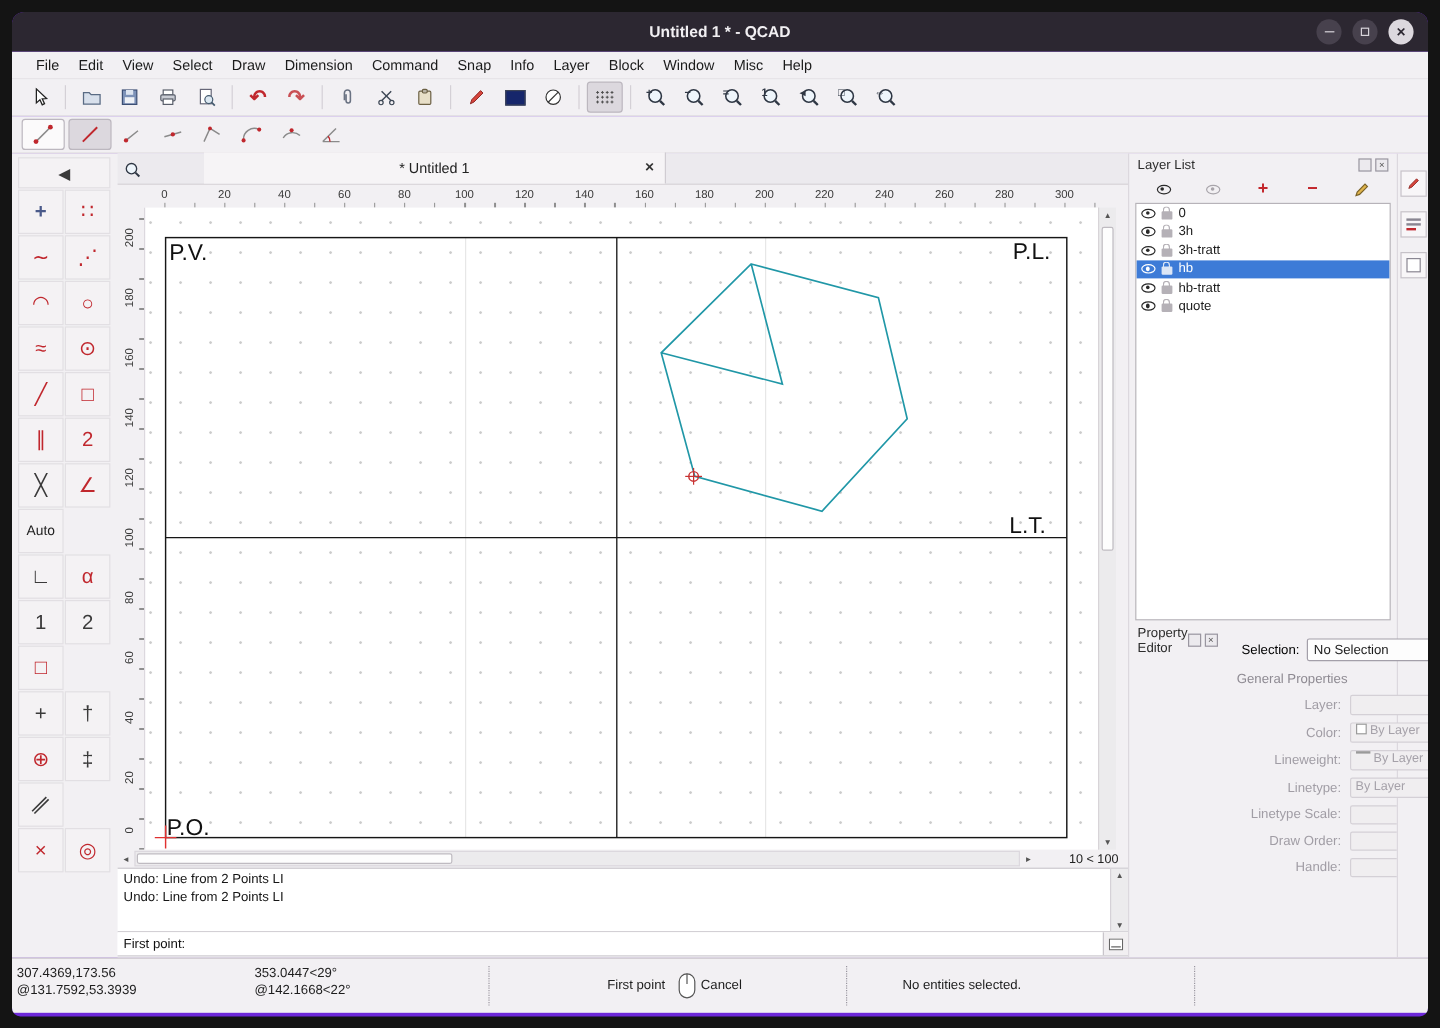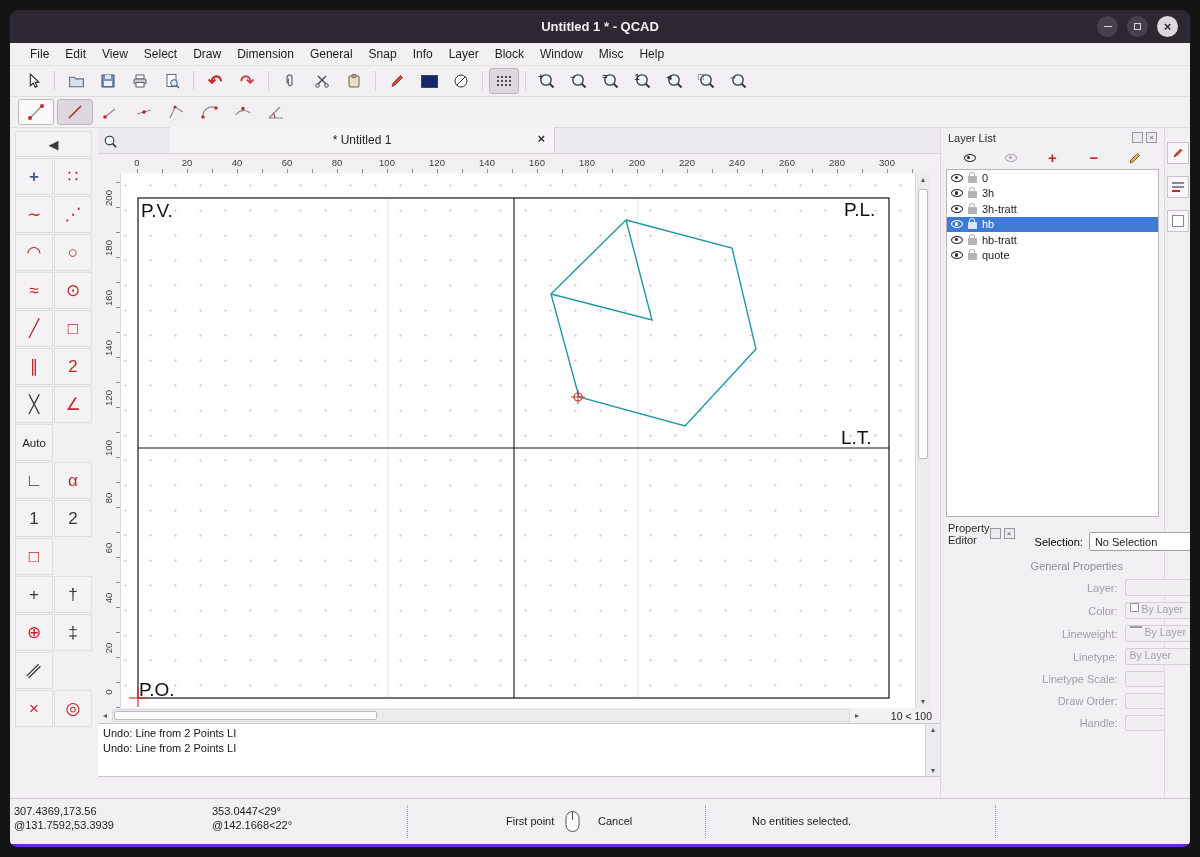--- a/index.html
+++ b/index.html
@@ -133,21 +133,21 @@
     </div>
   </div>
 
   <div class="menubar">
     <span class="mi">File</span>
     <span class="mi">Edit</span>
     <span class="mi">View</span>
     <span class="mi">Select</span>
     <span class="mi">Draw</span>
     <span class="mi">Dimension</span>
-    <span class="mi">General</span>
+    <span class="mi">Command</span>
     <span class="mi">Snap</span>
     <span class="mi">Info</span>
     <span class="mi">Layer</span>
     <span class="mi">Block</span>
     <span class="mi">Window</span>
     <span class="mi">Misc</span>
     <span class="mi">Help</span>
   </div>
 
   <div class="toolbar1">
@@ -520,20 +520,29 @@
         <div class="hlines">
           <div>Undo: Line from 2 Points LI</div>
           <div>Undo: Line from 2 Points LI</div>
         </div>
         <div class="hscol">
           <button class="sarrow" style="top:1px">▴</button>
           <button class="sarrow" style="bottom:1px">▾</button>
         </div>
       </div>
 
+      <div class="promptrow">
+        <input class="promptinput" value="First point:" style="">
+        <button class="promptbtn">
+          <svg width="12" height="10">
+              <rect x="0.5" y="0.5" width="11" height="9" fill="#fff" stroke="#666"></rect>
+              <line x1="2" y1="7" x2="10" y2="7" stroke="#666"></line>
+            </svg>
+        </button>
+      </div>
 
     </div>
 
     <div class="rightpanel">
 
       <div class="layerspanel">
         <div class="panelheader">
           <span>Layer List</span>
           <div class="phbtns">
             <button class="phb"></button>
@@ -680,19 +689,19 @@
     <div class="sbblock" style="left:202px">
       <div>353.0447&lt;29°</div>
       <div>@142.1668&lt;22°</div>
     </div>
     <i class="sbsep" style="left:397px"></i>
     <span class="sbone" style="left:496px">First point</span>
     <svg class="sbmouse" style="left:555px" width="16" height="23">
         <rect x="1" y="1.5" width="13" height="20" rx="6.5" fill="#fff" stroke="#555"></rect>
         <line x1="7.5" y1="1.5" x2="7.5" y2="10" stroke="#555"></line>
       </svg>
-    <span class="sbone" style="left:588px">Cancel</span>
+    <span class="sbone" style="left:574px">Cancel</span>
     <i class="sbsep" style="left:695px"></i>
     <span class="sbone" style="left:742px">No entities selected.</span>
     <i class="sbsep" style="left:985px"></i>
   </div>
 
 </div>
 
 </body></html>

